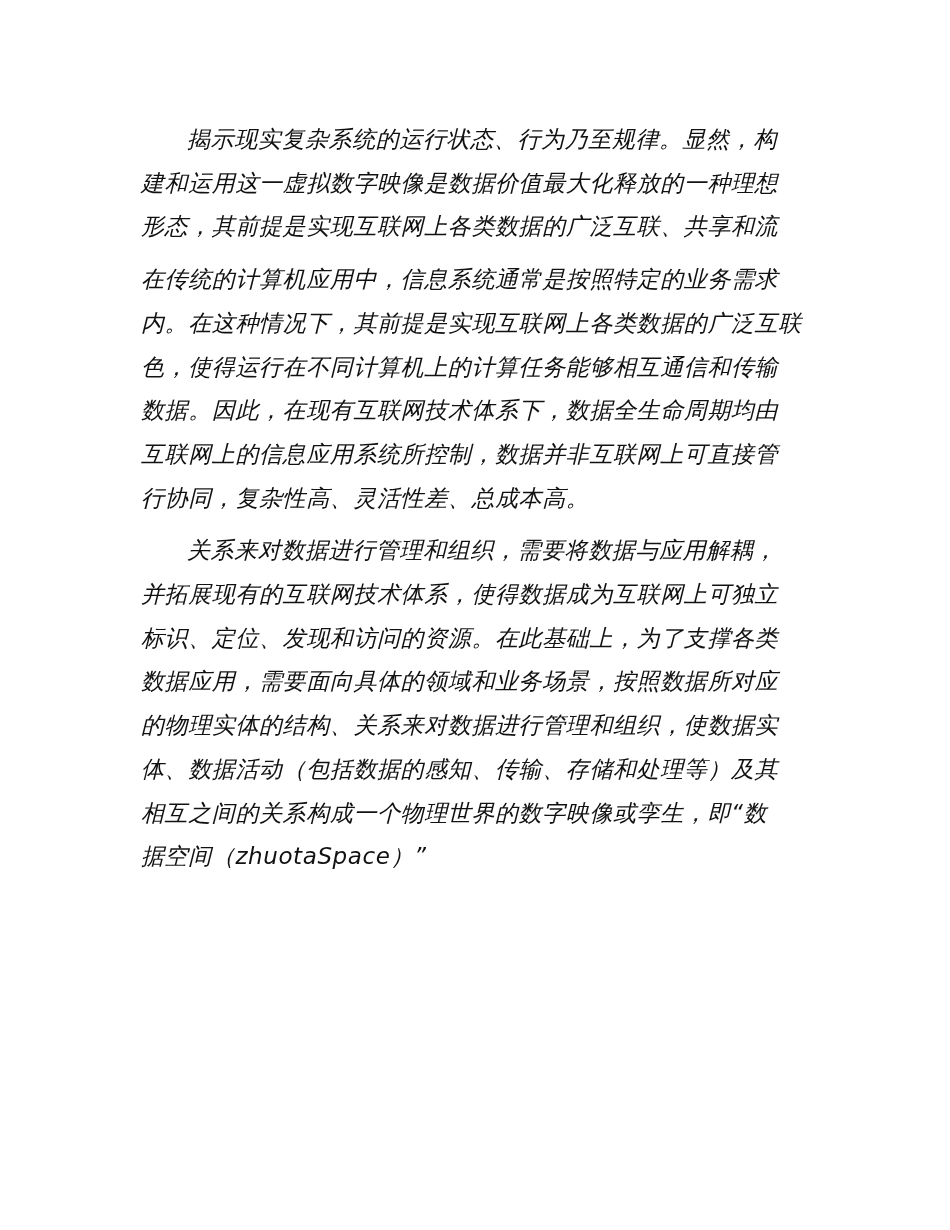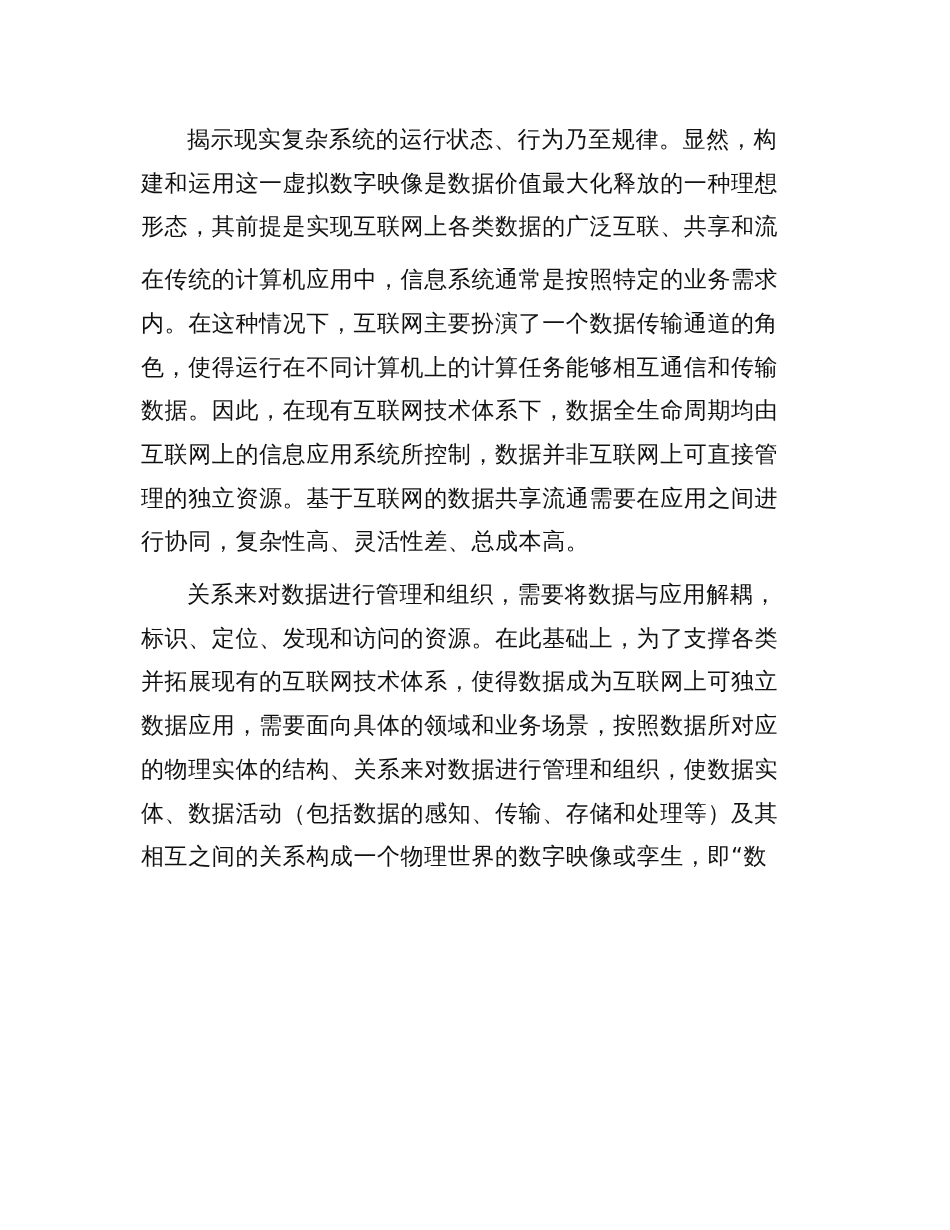--- a/index.html
+++ b/index.html
@@ -12,44 +12,45 @@
     font-family: "DejaVu Sans", sans-serif;
     font-size: 23px;
     color: #111111;
   }
   .para {
     margin: 0 0 9px 0;
     line-height: 43.7px;
     text-indent: 46px;
     text-align: justify;
     letter-spacing: 0.6px;
+    font-style: italic;
   }
   .line { display: block; white-space: nowrap; text-indent: 0; }
   .line.first { padding-left: 46px; }
 </style>
 </head>
 <body>
 
 <div class="page">
   <p class="para" style="text-indent:0">
     <span class="line first">揭示现实复杂系统的运行状态、行为乃至规律。显然，构</span>
     <span class="line">建和运用这一虚拟数字映像是数据价值最大化释放的一种理想</span>
     <span class="line">形态，其前提是实现互联网上各类数据的广泛互联、共享和流</span>
   </p>
   <p class="para" style="text-indent:0">
     <span class="line">在传统的计算机应用中，信息系统通常是按照特定的业务需求</span>
-    <span class="line">内。在这种情况下，互联网主要扮演了一个数据传输通道的角</span>
+    <span class="line">内。在这种情况下，其前提是实现互联网上各类数据的广泛互联</span>
     <span class="line">色，使得运行在不同计算机上的计算任务能够相互通信和传输</span>
     <span class="line">数据。因此，在现有互联网技术体系下，数据全生命周期均由</span>
     <span class="line">互联网上的信息应用系统所控制，数据并非互联网上可直接管</span>
-    <span class="line">理的独立资源。基于互联网的数据共享流通需要在应用之间进</span>
     <span class="line">行协同，复杂性高、灵活性差、总成本高。</span>
   </p>
   <p class="para" style="text-indent:0">
     <span class="line first">关系来对数据进行管理和组织，需要将数据与应用解耦，</span>
+    <span class="line">并拓展现有的互联网技术体系，使得数据成为互联网上可独立</span>
     <span class="line">标识、定位、发现和访问的资源。在此基础上，为了支撑各类</span>
-    <span class="line">并拓展现有的互联网技术体系，使得数据成为互联网上可独立</span>
     <span class="line">数据应用，需要面向具体的领域和业务场景，按照数据所对应</span>
     <span class="line">的物理实体的结构、关系来对数据进行管理和组织，使数据实</span>
     <span class="line">体、数据活动（包括数据的感知、传输、存储和处理等）及其</span>
     <span class="line">相互之间的关系构成一个物理世界的数字映像或孪生，即“数</span>
+    <span class="line">据空间（zhuotaSpace）”</span>
   </p>
 </div>
 
 </body></html>

